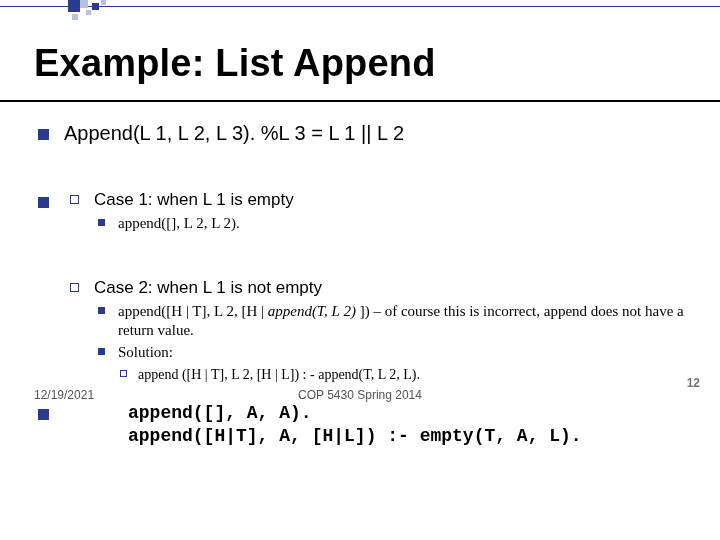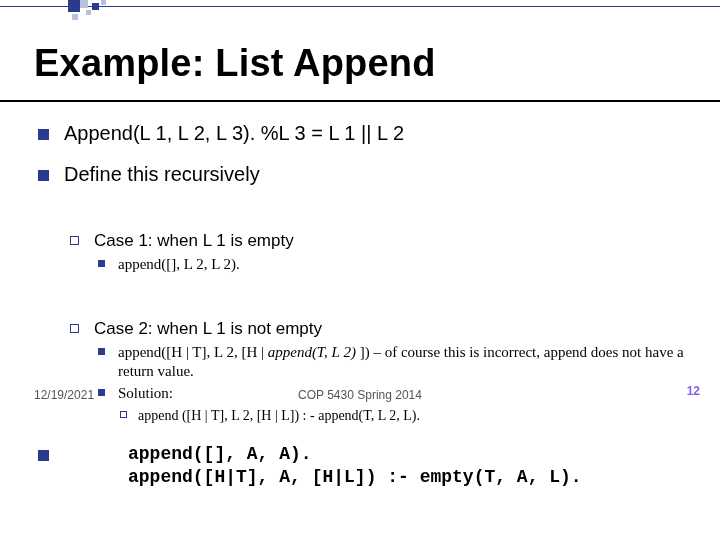--- a/index.html
+++ b/index.html
@@ -176,23 +176,23 @@
   }
   .footer .course {
     position: absolute;
     left: 50%;
     bottom: 0;
     transform: translateX(-50%);
   }
   .footer .pagenum {
     position: absolute;
     right: 20px;
-    bottom: 4px;
+    bottom: 12px;
     font-weight: bold;
-    color: #8b5cf6;
+    color: #737373;
   }
 </style>
 </head>
 <body>
 
 <div class="slide">
 
   <div class="topbar">
     <div class="thinline"></div>
     <div class="squares">
@@ -207,21 +207,20 @@
 
   <div class="title">Example: List Append</div>
   <div class="rule"></div>
 
   <div class="body">
     <ul class="lvl1">
       <li>
         <span>Append(L 1, L 2, L 3). %L 3 = L 1 || L 2</span>
       </li>
       <li>
-        <span>Define this recursively</span>
         <ul class="lvl2">
           <li>
             <span>Case 1: when L 1 is empty</span>
             <ul class="lvl3">
               <li>
                 <span>append([], L 2, L 2).</span>
               </li>
             </ul>
           </li>
           <li>

